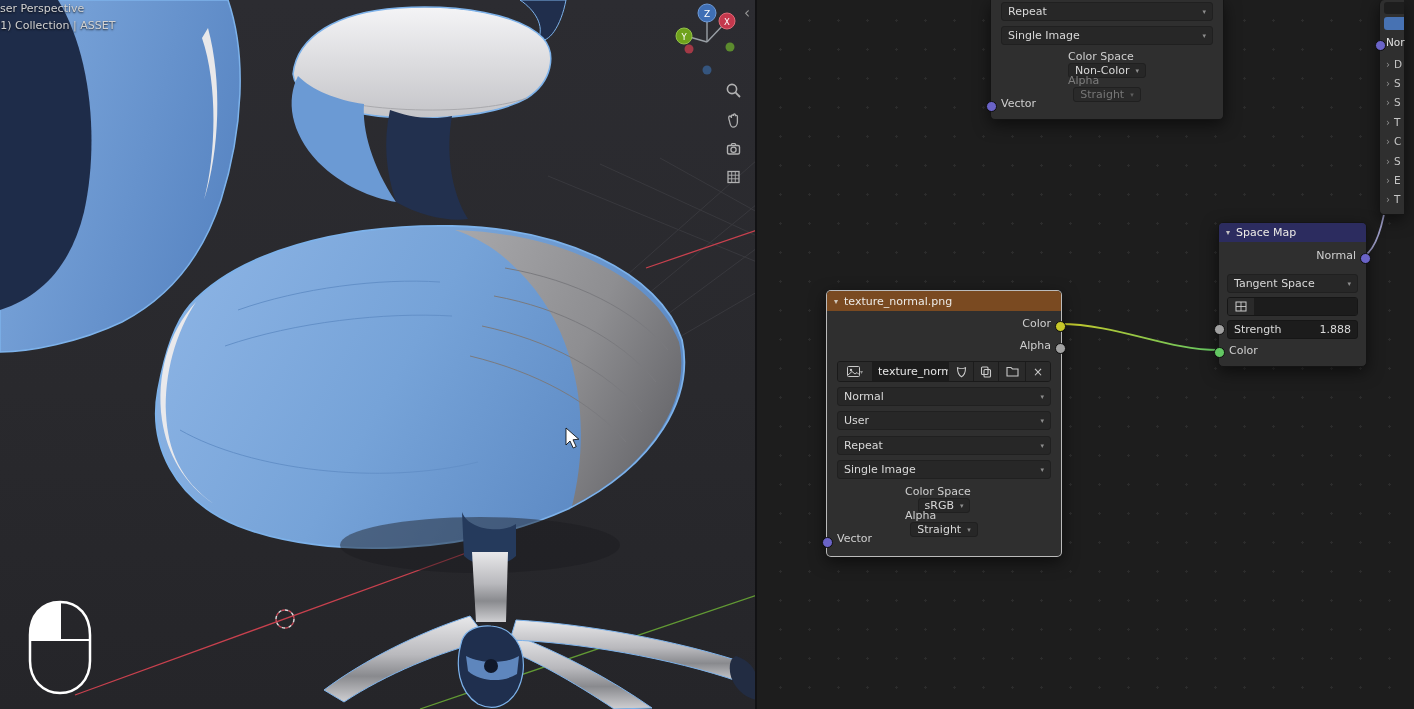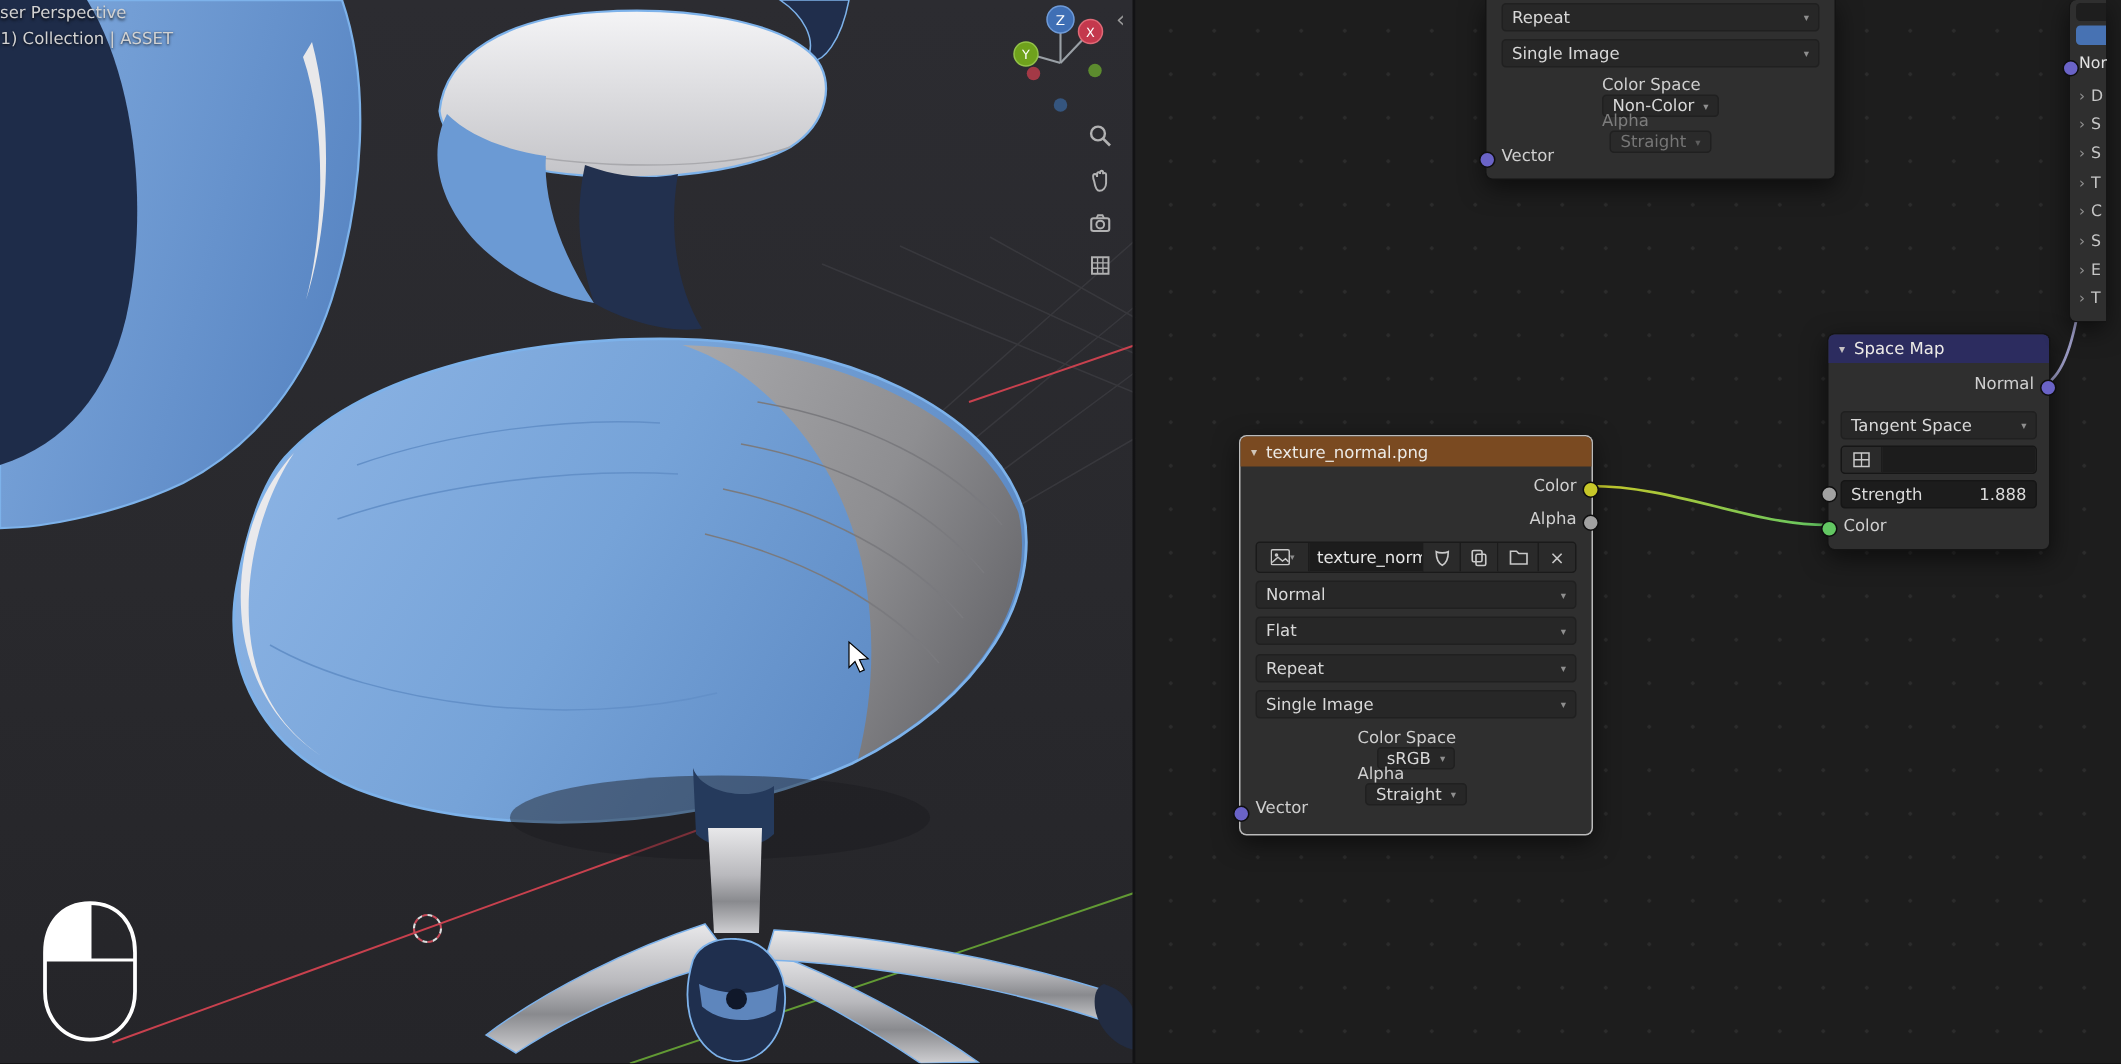--- a/index.html
+++ b/index.html
@@ -300,21 +300,21 @@
       </div>
 
       <div class="abs" style="top:96px;">
         <div class="dd">
           <span>Normal</span>
           <span class="chev">▾</span>
         </div>
       </div>
       <div class="abs" style="top:120px;">
         <div class="dd">
-          <span>Flat</span>
+          <span>User</span>
           <span class="chev">▾</span>
         </div>
       </div>
       <div class="abs" style="top:145px;">
         <div class="dd">
           <span>Repeat</span>
           <span class="chev">▾</span>
         </div>
       </div>
       <div class="abs" style="top:169px;">

